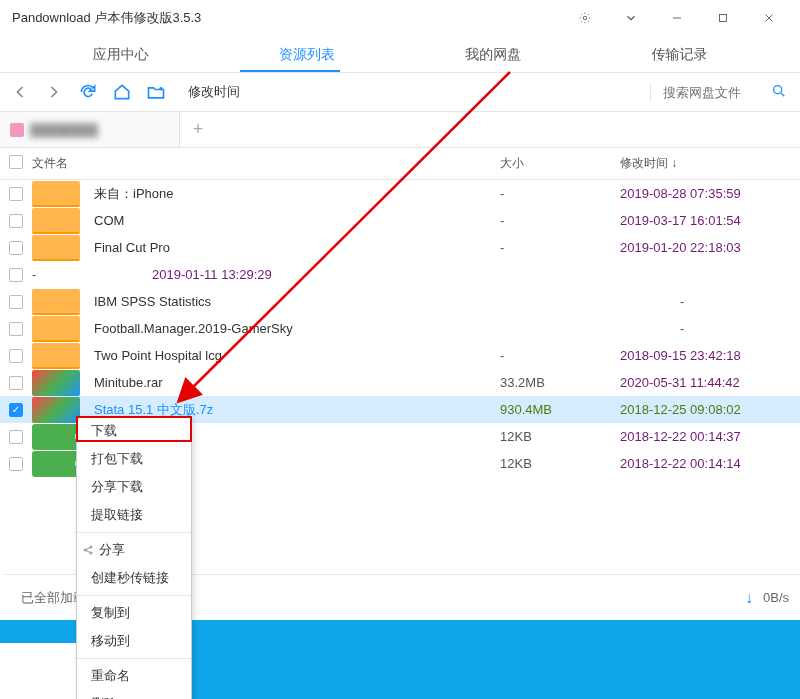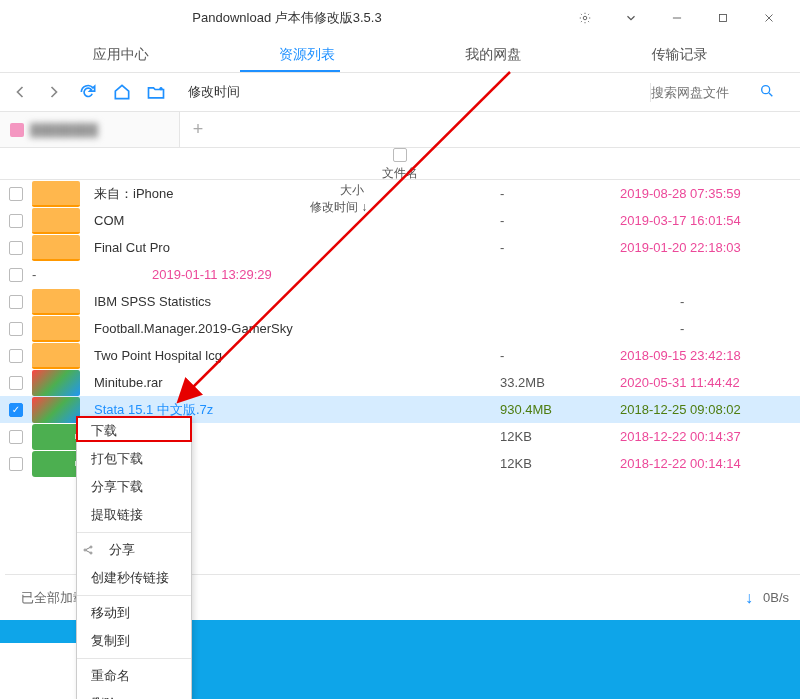--- a/index.html
+++ b/index.html
@@ -1,77 +1,77 @@
 <!DOCTYPE html>
 <html><head>
 <meta charset="utf-8">
 <style>
 * { margin: 0; padding: 0; box-sizing: border-box; font-family: "Microsoft YaHei", "Segoe UI", sans-serif; }
 body { width: 800px; height: 699px; background: #fff; overflow: hidden; position: relative; font-size: 13px; color: #333; }
 
 
 .titlebar { height: 36px; display: flex; align-items: center; padding: 0 8px; }
-.titlebar .title { flex: 1; font-size: 13px; color: #333; padding-left: 4px; text-align: center; }
+.titlebar .title { flex: 1; font-size: 13px; color: #333; padding-left: 4px; }
 .titlebar .win-controls { display: flex; gap: 0; }
 .titlebar .win-btn { width: 46px; height: 30px; display: flex; align-items: center; justify-content: center; color: #555; }
 .titlebar .win-btn svg { width: 14px; height: 14px; }
 
 
 .toptabs { height: 36px; display: flex; align-items: flex-end; padding: 0 40px; position: relative; gap: 25px; }
 .toptabs .tab { flex: 1; text-align: center; padding-bottom: 8px; font-size: 14px; color: #555; cursor: pointer; }
 .toptabs .tab.active { color: #1e90ff; }
 .toptabs .underline { position: absolute; bottom: 0; height: 2px; background: #1e90ff; width: 100px; left: 240px; }
 
 
 .toolbar { height: 40px; border-top: 1px solid #e5e5e5; border-bottom: 1px solid #e5e5e5; display: flex; align-items: center; padding: 0 10px; gap: 14px; }
 .toolbar .icon-btn { width: 20px; height: 20px; display: flex; align-items: center; justify-content: center; color: #888; }
 .toolbar .icon-btn.blue { color: #1e90ff; }
 .toolbar .path { flex: 1; font-size: 13px; color: #333; padding-left: 8px; }
-.toolbar .searchbox { width: 140px; display: flex; align-items: center; gap: 8px; border-left: 1px solid #e5e5e5; padding-left: 0; }
+.toolbar .searchbox { width: 140px; display: flex; align-items: center; gap: 8px; border-left: 1px solid #e5e5e5; padding-left: 12px; }
 .toolbar .searchbox input { border: none; outline: none; font-size: 13px; color: #aaa; width: 100px; }
 .toolbar .searchbox .sicon { color: #1e90ff; }
 
 
 .tabstrip { height: 36px; border-bottom: 1px solid #e5e5e5; display: flex; align-items: center; }
 .tabstrip .filetab { width: 180px; height: 100%; border-right: 1px solid #e5e5e5; background: #fafafa; display: flex; align-items: center; padding: 0 10px; position: relative; }
 .tabstrip .filetab .blur { filter: blur(3px); color: #999; font-size: 12px; }
 .tabstrip .filetab .smallicon { width: 14px; height: 14px; background: #e38; border-radius: 2px; margin-right: 6px; opacity: .5; }
 .tabstrip .plus { width: 36px; text-align: center; color: #aaa; font-size: 18px; }
 
 
-.listheader { height: 32px; border-bottom: 1px solid #e5e5e5; display: flex; align-items: center; font-size: 12px; color: #555; flex-direction: column; }
+.listheader { height: 32px; border-bottom: 1px solid #e5e5e5; display: flex; align-items: center; font-size: 12px; color: #555; }
 .listheader .chkcol { width: 32px; text-align: center; }
 .listheader .namecol { flex: 1; }
 .listheader .sizecol { width: 120px; }
 .listheader .timecol { width: 180px; }
 
 
 .row { height: 27px; display: flex; align-items: center; font-size: 13px; color: #333; }
 .row .chkcol { width: 32px; display: flex; justify-content: center; }
 .row .namecol { flex: 1; display: flex; align-items: center; gap: 14px; overflow: hidden; white-space: nowrap; }
 .row .sizecol { width: 120px; color: #555; }
-.row .timecol { width: 180px; color: #ec4899; }
+.row .timecol { width: 180px; color: #701a75; }
 .row.selected { background: #d6ecff; color: #1e90ff; }
 .row.selected .sizecol, .row.selected .timecol { color: #4d7c0f; }
 
 .chk { width: 14px; height: 14px; border: 1px solid #bbb; border-radius: 2px; display: inline-flex; align-items: center; justify-content: center; background: #fff; }
 .chk.checked { background: #1e90ff; border-color: #1e90ff; }
 .chk.checked::after { content: "✓"; color: #fff; font-size: 10px; line-height: 1; }
 
 .ficon { width: 16px; height: 26px; border-radius: 2px; flex-shrink: 0; padding-left: 48px; }
 .ficon.folder { background: #ffb74d; border-bottom: 2px solid #ff9800; position: relative; }
 .ficon.folder::before { content: ""; position: absolute; top: -3px; left: 0; width: 7px; height: 3px; background: #ff9800; border-radius: 1px 1px 0 0; }
 .ficon.archive { background: linear-gradient(135deg, #f44, #4caf50 50%, #2196f3); }
 .ficon.bt { background: #4caf50; border-radius: 3px; display: flex; align-items: center; justify-content: center; color: #fff; font-size: 8px; font-weight: bold; }
 
 
 .ctxmenu { position: absolute; left: 76px; top: 416px; width: 116px; background: #fff; border: 1px solid #ccc; box-shadow: 2px 2px 6px rgba(0,0,0,.15); z-index: 10; font-size: 13px; }
 .ctxmenu .item { padding: 5px 14px; color: #333; white-space: nowrap; }
 .ctxmenu .sep { height: 1px; background: #e5e5e5; margin: 3px 0; }
-.ctxmenu .share-row { display: flex; align-items: center; gap: 14px; padding: 5px 4px 5px 4px; }
+.ctxmenu .share-row { display: flex; align-items: center; gap: 4px; padding: 5px 4px 5px 4px; }
 .ctxmenu .share-row .sicon { width: 14px; height: 14px; color: #888; display: flex; align-items: center; justify-content: center; }
 .red-hl { position: absolute; left: 76px; top: 416px; width: 116px; height: 26px; border: 2px solid #e60000; z-index: 11; pointer-events: none; }
 
 
 .arrow-svg { position: absolute; left: 0; top: 0; width: 800px; height: 699px; pointer-events: none; z-index: 5; }
 
 
 .statusbar { position: absolute; left: 5px; bottom: 79px; width: 100%; height: 46px; border-top: 1px solid #e5e5e5; display: flex; align-items: center; padding: 0 16px; font-size: 13px; color: #666; background: #fff; }
 .statusbar .left { flex: 1; }
 .statusbar .right { display: flex; align-items: center; gap: 10px; }
@@ -308,22 +308,22 @@
           <circle cx="18" cy="6" r="2"></circle>
           <circle cx="18" cy="18" r="2"></circle>
           <line x1="8" y1="11" x2="16" y2="7"></line>
           <line x1="8" y1="13" x2="16" y2="17"></line>
         </svg>
       </span>
       <span>分享</span>
     </div>
     <div class="item">创建秒传链接</div>
     <div class="sep"></div>
+    <div class="item">复制到</div>
     <div class="item">移动到</div>
-    <div class="item">复制到</div>
     <div class="sep"></div>
     <div class="item">重命名</div>
     <div class="item">删除</div>
   </div>
 <div class="red-hl"></div>
 
 <svg class="arrow-svg">
   <defs>
       <marker id="ah" markerWidth="10" markerHeight="10" refX="8" refY="5" orient="auto">
         <path d="M0,0 L10,5 L0,10 z" fill="#e60000"></path>

